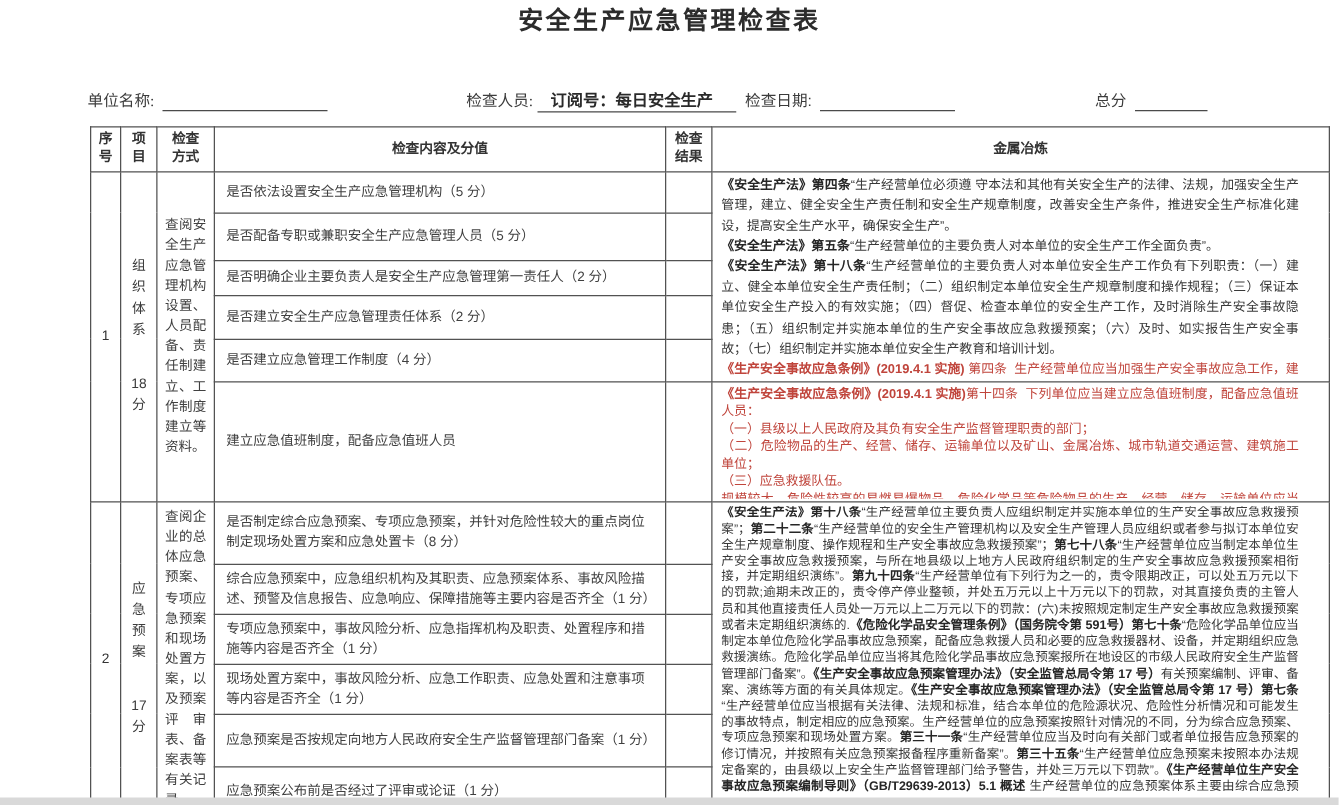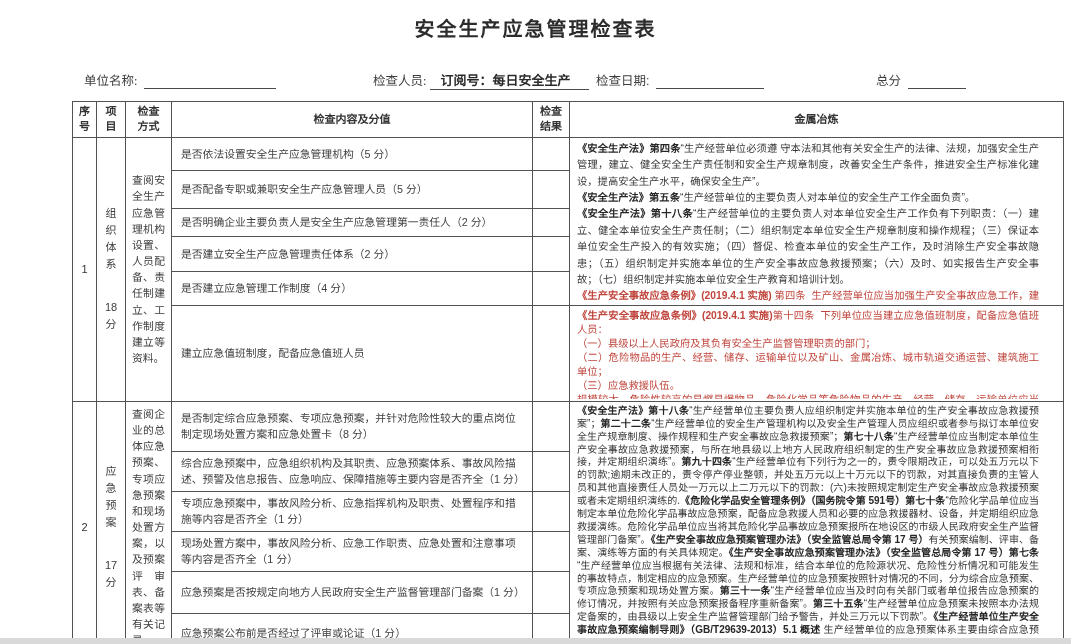--- a/index.html
+++ b/index.html
@@ -2,21 +2,21 @@
 <html lang="zh-CN" style="--red: #c0453c;"><head>
 <meta charset="utf-8">
 <style>
   html,body{margin:0;padding:0;}
   body{
     width:1071px;height:644px;position:relative;overflow:hidden;
     background:#ffffff;color:#3a3a3a;
     font-family:"Liberation Sans", sans-serif;
   }
   .title{
-    position:absolute;top:13px;left:0;width:100%;text-align:center;
+    position:absolute;top:0;left:0;width:100%;text-align:center;
     font-size:20px;font-weight:bold;letter-spacing:2px;color:#2c2c2c;
   }
   .fg{position:absolute;top:70px;font-size:12.5px;white-space:nowrap;color:#3c3c3c;}
   .blank{display:inline-block;border-bottom:1px solid #4a4a4a;height:15px;vertical-align:bottom;margin-left:7px;}
   .fvalue{
     font-weight:bold;font-size:13px;color:#2a2a2a;
     border-bottom:1px solid #4a4a4a;padding:0 18px 1px 10px;margin-left:4px;
   }
   table.checklist{
     position:absolute;left:72px;top:101px;width:991px;
@@ -45,21 +45,21 @@
   .b2{height:230px;font-size:10px;line-height:12.9px;}
   .basis-inner .b{font-weight:bold;color:#262626;}
   .basis-inner .r{color:var(--red,#c0453c);}
   .page-edge{position:absolute;left:0;top:638px;width:100%;height:6px;background:#d9d9d9;}
 </style>
 </head>
 <body>
 
 <div class="title">安全生产应急管理检查表</div>
 
-<div class="fg" style="left:84px;font-family:Liberation Serif, serif;">
+<div class="fg" style="left:70px;font-family:Liberation Serif, serif;">
   <span>单位名称:</span><span class="blank" style="width:132px;"></span>
 </div>
 <div class="fg" style="left:373px;font-family:Liberation Serif, serif;">
   <span>检查人员:</span><span class="fvalue">订阅号：每日安全生产</span>
 </div>
 <div class="fg" style="left:596px;">
   <span>检查日期:</span><span class="blank" style="width:108px;"></span>
 </div>
 <div class="fg" style="left:876px;">
   <span>总分</span><span class="blank" style="width:58px;"></span>

